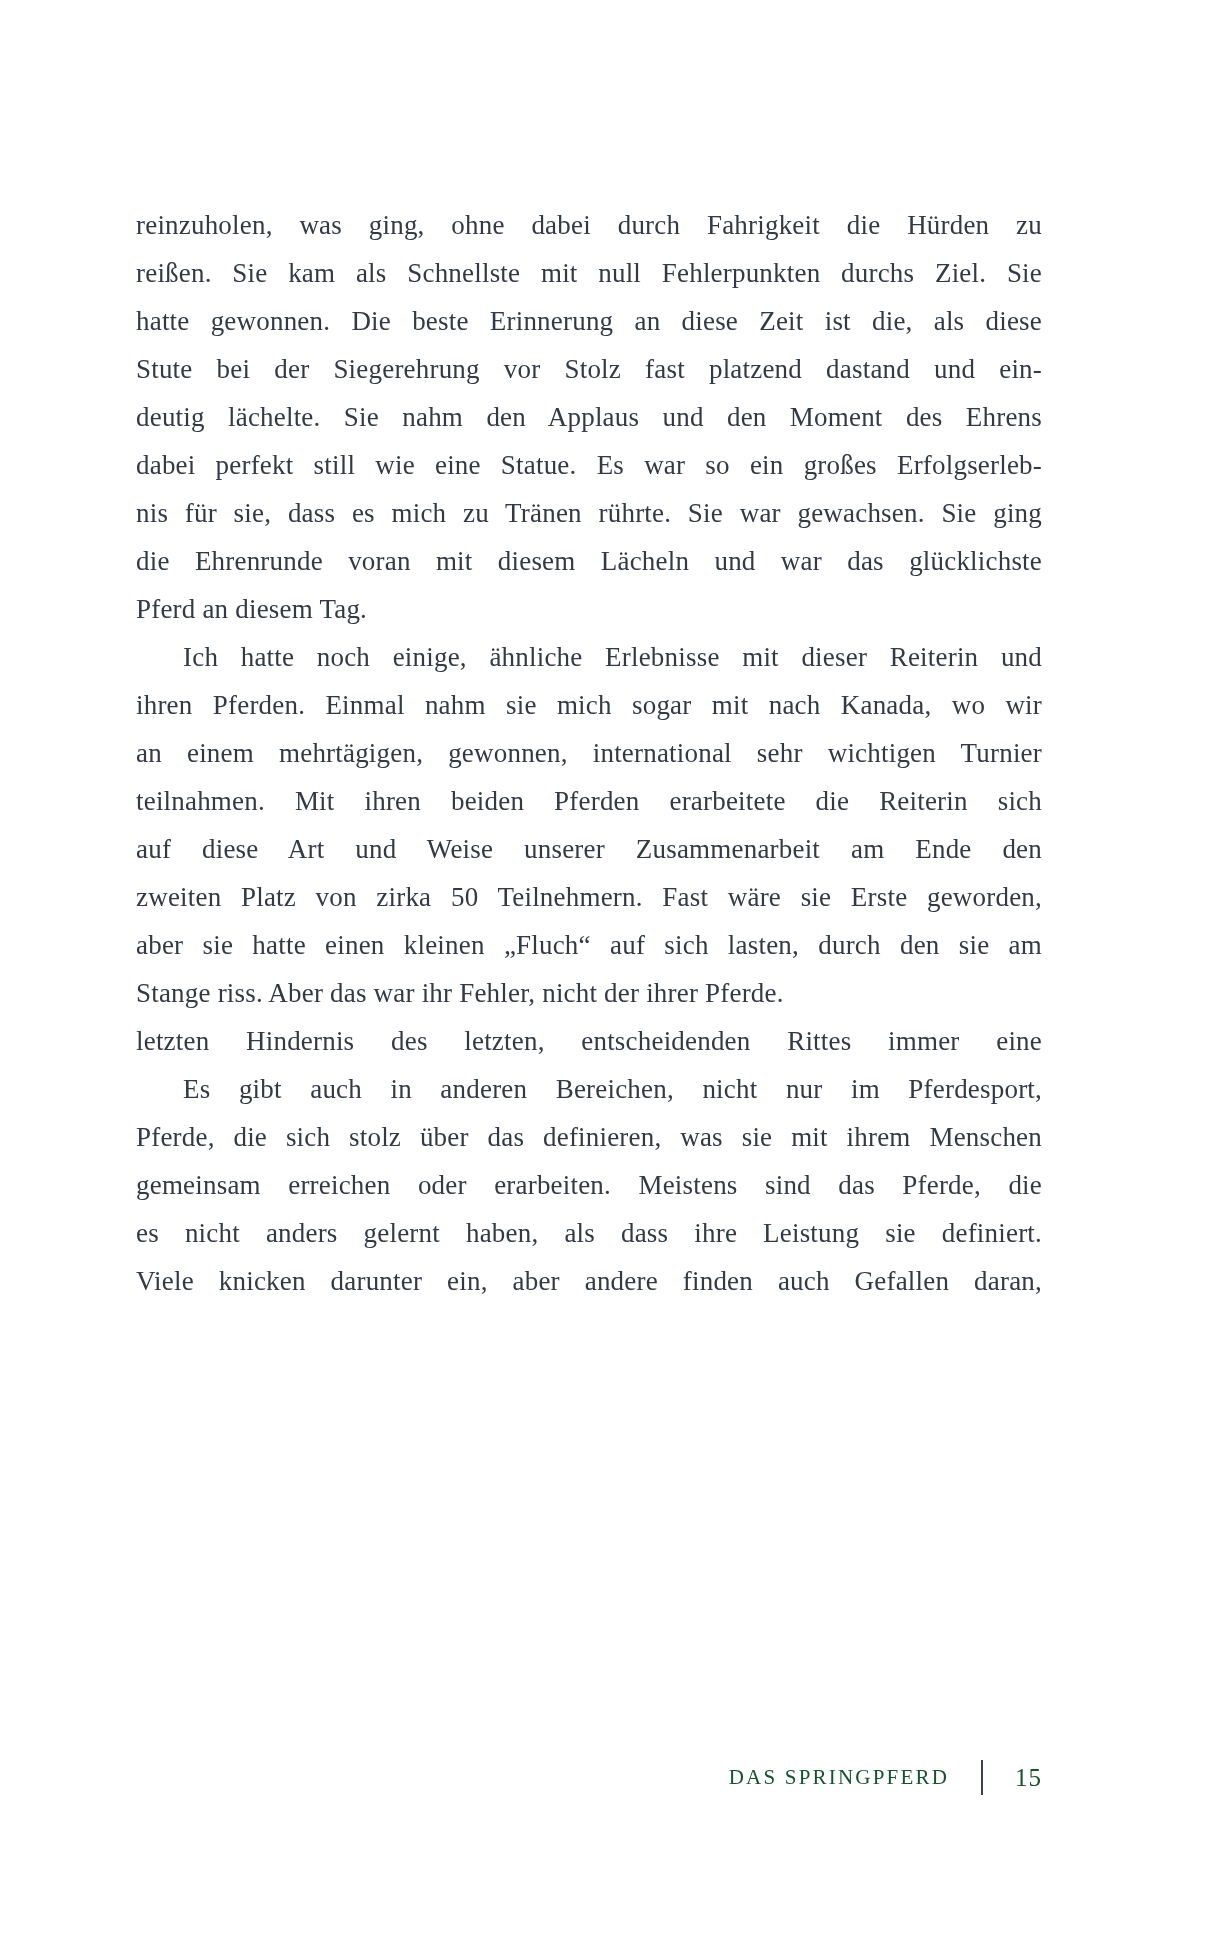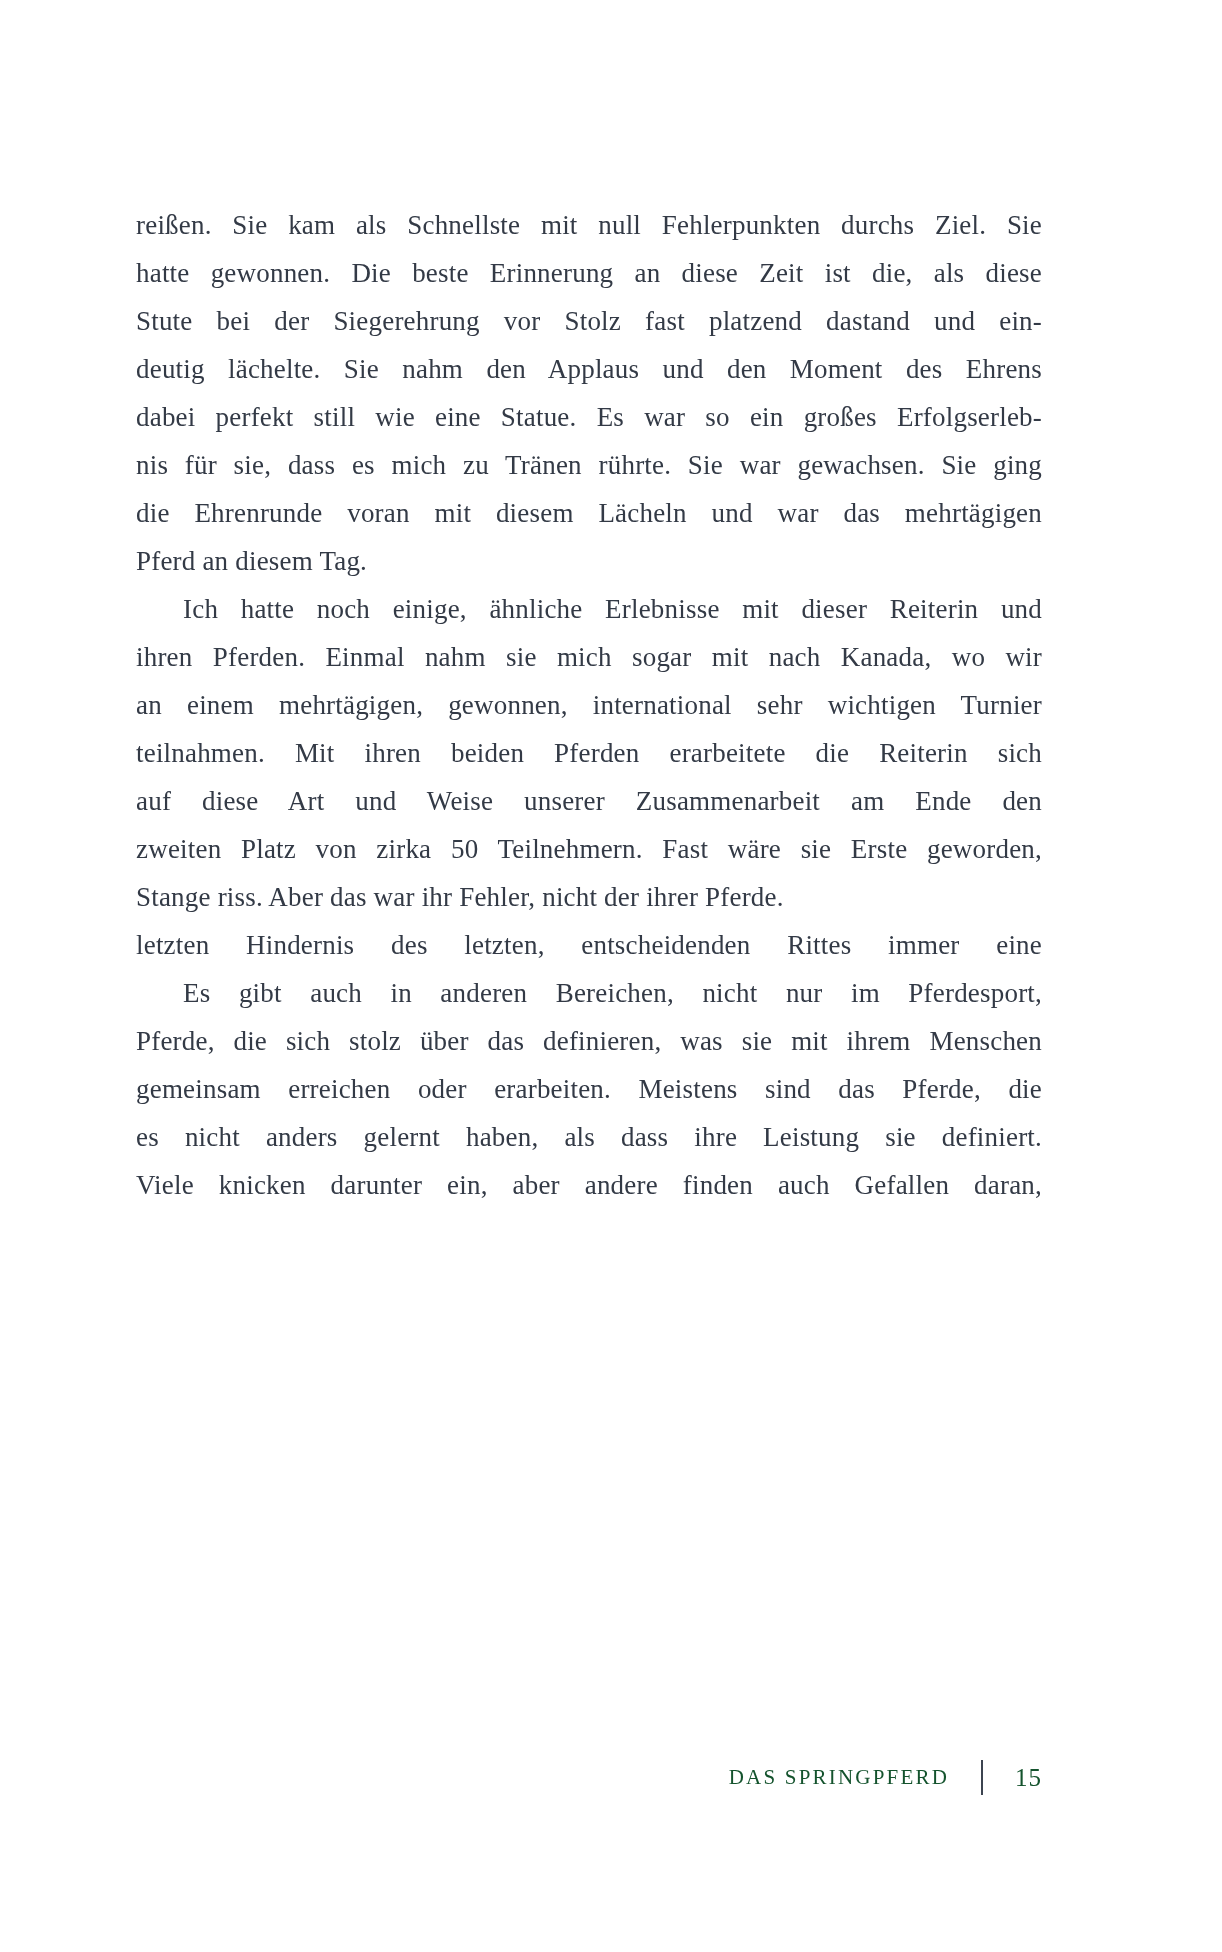--- a/index.html
+++ b/index.html
@@ -66,34 +66,36 @@
     font-size: 25px;
     letter-spacing: 1px;
   }
 </style>
 </head>
 <body>
 
 <div class="page">
 
   <div class="textblock">
+      <div class="line">reinzuholen, was ging, ohne dabei durch Fahrigkeit die Hürden zu</div>
       <div class="line">reißen. Sie kam als Schnellste mit null Fehlerpunkten durchs Ziel. Sie</div>
       <div class="line">hatte gewonnen. Die beste Erinnerung an diese Zeit ist die, als diese</div>
       <div class="line">Stute bei der Siegerehrung vor Stolz fast platzend dastand und ein-</div>
       <div class="line">deutig lächelte. Sie nahm den Applaus und den Moment des Ehrens</div>
       <div class="line">dabei perfekt still wie eine Statue. Es war so ein großes Erfolgserleb-</div>
       <div class="line">nis für sie, dass es mich zu Tränen rührte. Sie war gewachsen. Sie ging</div>
-      <div class="line">die Ehrenrunde voran mit diesem Lächeln und war das mehrtägigen</div>
+      <div class="line">die Ehrenrunde voran mit diesem Lächeln und war das glücklichste</div>
       <div class="line endpara">Pferd an diesem Tag.</div>
       <div class="line indent">Ich hatte noch einige, ähnliche Erlebnisse mit dieser Reiterin und</div>
       <div class="line">ihren Pferden. Einmal nahm sie mich sogar mit nach Kanada, wo wir</div>
       <div class="line">an einem mehrtägigen, gewonnen, international sehr wichtigen Turnier</div>
       <div class="line">teilnahmen. Mit ihren beiden Pferden erarbeitete die Reiterin sich</div>
       <div class="line">auf diese Art und Weise unserer Zusammenarbeit am Ende den</div>
       <div class="line">zweiten Platz von zirka 50 Teilnehmern. Fast wäre sie Erste geworden,</div>
+      <div class="line">aber sie hatte einen kleinen „Fluch“ auf sich lasten, durch den sie am</div>
       <div class="line endpara">Stange riss. Aber das war ihr Fehler, nicht der ihrer Pferde.</div>
       <div class="line">letzten Hindernis des letzten, entscheidenden Rittes immer eine</div>
       <div class="line indent">Es gibt auch in anderen Bereichen, nicht nur im Pferdesport,</div>
       <div class="line">Pferde, die sich stolz über das definieren, was sie mit ihrem Menschen</div>
       <div class="line">gemeinsam erreichen oder erarbeiten. Meistens sind das Pferde, die</div>
       <div class="line">es nicht anders gelernt haben, als dass ihre Leistung sie definiert.</div>
       <div class="line">Viele knicken darunter ein, aber andere finden auch Gefallen daran,</div>
     </div>
 
   <div class="running-footer">

